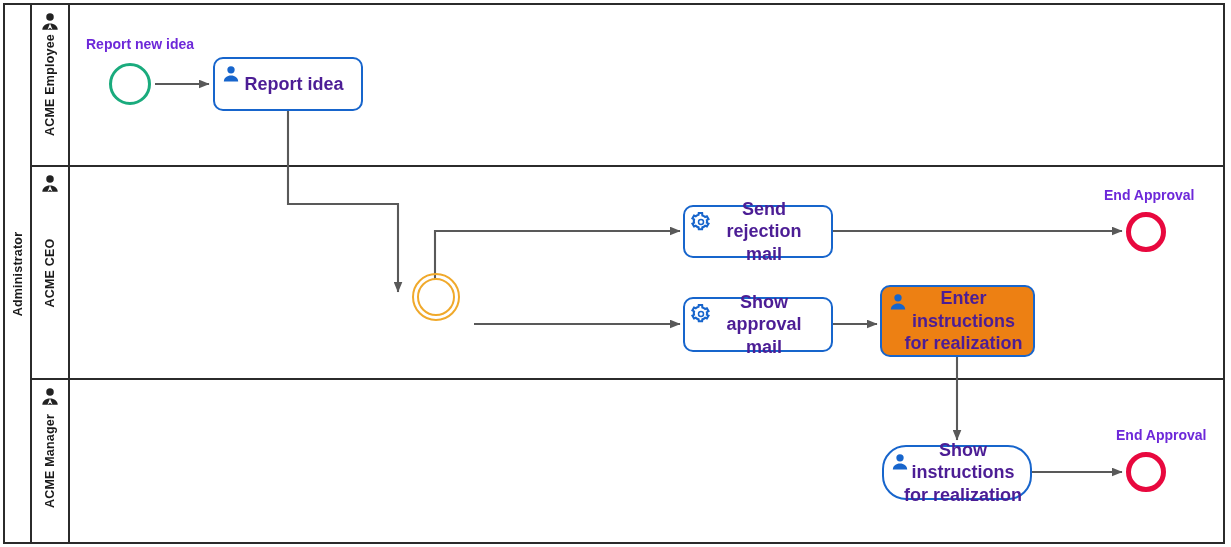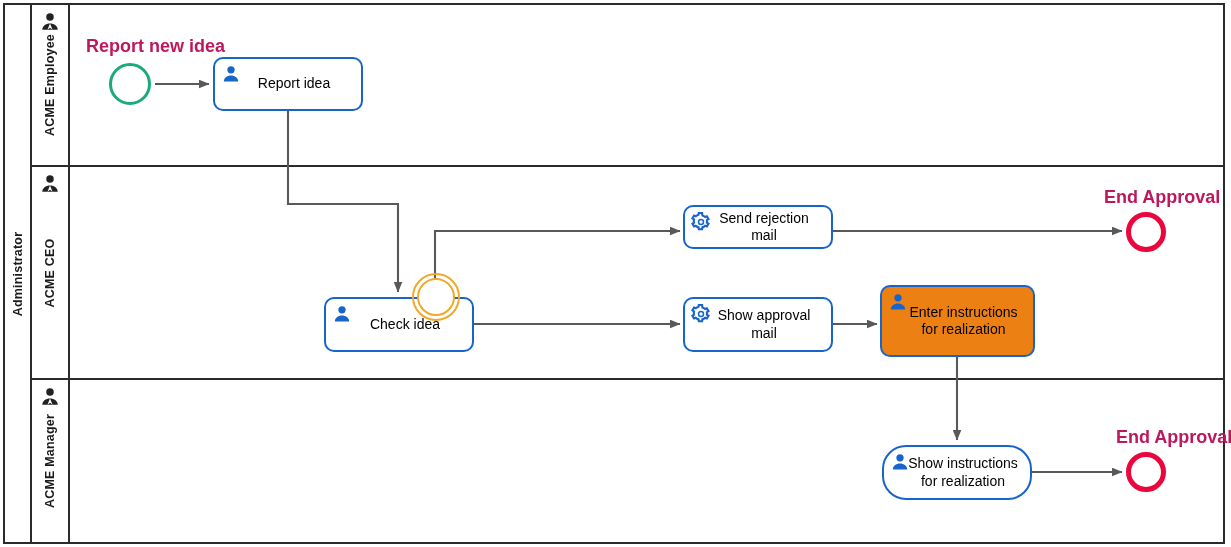--- a/index.html
+++ b/index.html
@@ -66,23 +66,23 @@
     border:2px solid #1765cc;
     border-radius:10px;
     background:#ffffff;
     display:flex;
     align-items:center;
     justify-content:center;
     text-align:center;
   }
   .task.highlight{ background:#ed8013; }
   .task-label{
-    font-size:14px;
-    font-weight:normal;
-    color:#000000;
+    font-size:18px;
+    font-weight:bold;
+    color:#4c1d95;
     line-height:1.25;
     padding:0 6px 0 18px;
     white-space:pre-line;
   }
   .task-icon{
     position:absolute;
     left:6px; top:5px;
     width:20px;height:20px;
     line-height:0;
   }
@@ -100,23 +100,23 @@
     border:2.5px solid #f0a92b;
     background:transparent;
   }
   .event.boundary-inner{
     border:2.5px solid #f0a92b;
     background:#ffffff;
   }
 
   .ev-label{
     position:absolute;
-    font-size:18px;
+    font-size:14px;
     font-weight:bold;
-    color:#be185d;
+    color:#6d28d9;
     white-space:nowrap;
   }
 
   
   .flow{position:absolute;left:0;top:0;width:1231px;height:547px;overflow:visible;pointer-events:none;}
 </style>
 </head>
 <body>
 
 <div id="canvas">
@@ -196,76 +196,67 @@
   <div class="task" style="left:213px;top:57px;width:150px;height:54px;">
     <span class="task-icon">
       <svg width="20" height="20" viewBox="0 0 24 24" fill="#1765cc">
         <circle cx="12" cy="7" r="4.4"></circle>
         <path d="M3.4 21c0-4.3 3.8-7.2 8.6-7.2s8.6 2.9 8.6 7.2z"></path>
       </svg>
     </span>
     <span class="task-label">Report idea</span>
   </div>
 
-  <div class="task" style="left:324px;top:297px;width:150px;height:55px;">
+
+  <div class="event boundary-inner" style="left:417px;top:278px;width:38px;height:38px;"></div>
+  <div class="event boundary-outer" style="left:412px;top:273px;width:48px;height:48px;"></div>
+
+  <div class="task" style="left:683px;top:205px;width:150px;height:53px;">
+    <span class="task-icon">
+      <svg width="20" height="20" viewBox="0 0 24 24" fill="#1765cc">
+        <path d="M12 8.1a3.9 3.9 0 1 0 0 7.8 3.9 3.9 0 0 0 0-7.8zm0 6a2.1 2.1 0 1 1 0-4.2 2.1 2.1 0 0 1 0 4.2z"></path>
+        <path d="M21 12c0-.7-.08-1.35-.23-2l2.0-1.2-2-3.46-2.1.9a8.3 8.3 0 0 0-3.4-2L14.9 1h-4l-.37 2.3a8.3 8.3 0 0 0-3.4 2l-2.1-.9-2 3.46 2 1.2a8.6 8.6 0 0 0 0 4l-2 1.2 2 3.46 2.1-.9a8.3 8.3 0 0 0 3.4 2l.37 2.3h4l.37-2.3a8.3 8.3 0 0 0 3.4-2l2.1.9 2-3.46-2-1.2c.15-.65.23-1.3.23-2z" fill="none" stroke="#1765cc" stroke-width="2.6" transform="translate(-1.3,0) scale(0.98)"></path>
+      </svg>
+    </span>
+    <span class="task-label">Send rejection
+mail</span>
+  </div>
+
+  <div class="ev-label" style="left:1104px;top:187px;">End Approval</div>
+  <div class="event end" style="left:1126px;top:212px;width:40px;height:40px;"></div>
+
+  <div class="task" style="left:683px;top:297px;width:150px;height:55px;">
+    <span class="task-icon">
+      <svg width="20" height="20" viewBox="0 0 24 24" fill="#1765cc">
+        <path d="M12 8.1a3.9 3.9 0 1 0 0 7.8 3.9 3.9 0 0 0 0-7.8zm0 6a2.1 2.1 0 1 1 0-4.2 2.1 2.1 0 0 1 0 4.2z"></path>
+        <path d="M21 12c0-.7-.08-1.35-.23-2l2.0-1.2-2-3.46-2.1.9a8.3 8.3 0 0 0-3.4-2L14.9 1h-4l-.37 2.3a8.3 8.3 0 0 0-3.4 2l-2.1-.9-2 3.46 2 1.2a8.6 8.6 0 0 0 0 4l-2 1.2 2 3.46 2.1-.9a8.3 8.3 0 0 0 3.4 2l.37 2.3h4l.37-2.3a8.3 8.3 0 0 0 3.4-2l2.1.9 2-3.46-2-1.2c.15-.65.23-1.3.23-2z" fill="none" stroke="#1765cc" stroke-width="2.6" transform="translate(-1.3,0) scale(0.98)"></path>
+      </svg>
+    </span>
+    <span class="task-label">Show approval
+mail</span>
+  </div>
+
+  <div class="task highlight" style="left:880px;top:285px;width:155px;height:72px;">
     <span class="task-icon">
       <svg width="20" height="20" viewBox="0 0 24 24" fill="#1765cc">
         <circle cx="12" cy="7" r="4.4"></circle>
         <path d="M3.4 21c0-4.3 3.8-7.2 8.6-7.2s8.6 2.9 8.6 7.2z"></path>
       </svg>
     </span>
-    <span class="task-label">Check idea</span>
-  </div>
-
-  <div class="event boundary-inner" style="left:417px;top:278px;width:38px;height:38px;"></div>
-  <div class="event boundary-outer" style="left:412px;top:273px;width:48px;height:48px;"></div>
-
-  <div class="task" style="left:683px;top:205px;width:150px;height:44px;">
-    <span class="task-icon">
-      <svg width="20" height="20" viewBox="0 0 24 24" fill="#1765cc">
-        <path d="M12 8.1a3.9 3.9 0 1 0 0 7.8 3.9 3.9 0 0 0 0-7.8zm0 6a2.1 2.1 0 1 1 0-4.2 2.1 2.1 0 0 1 0 4.2z"></path>
-        <path d="M21 12c0-.7-.08-1.35-.23-2l2.0-1.2-2-3.46-2.1.9a8.3 8.3 0 0 0-3.4-2L14.9 1h-4l-.37 2.3a8.3 8.3 0 0 0-3.4 2l-2.1-.9-2 3.46 2 1.2a8.6 8.6 0 0 0 0 4l-2 1.2 2 3.46 2.1-.9a8.3 8.3 0 0 0 3.4 2l.37 2.3h4l.37-2.3a8.3 8.3 0 0 0 3.4-2l2.1.9 2-3.46-2-1.2c.15-.65.23-1.3.23-2z" fill="none" stroke="#1765cc" stroke-width="2.6" transform="translate(-1.3,0) scale(0.98)"></path>
-      </svg>
-    </span>
-    <span class="task-label">Send rejection
-mail</span>
-  </div>
-
-  <div class="ev-label" style="left:1104px;top:187px;">End Approval</div>
-  <div class="event end" style="left:1126px;top:212px;width:40px;height:40px;"></div>
-
-  <div class="task" style="left:683px;top:297px;width:150px;height:55px;">
-    <span class="task-icon">
-      <svg width="20" height="20" viewBox="0 0 24 24" fill="#1765cc">
-        <path d="M12 8.1a3.9 3.9 0 1 0 0 7.8 3.9 3.9 0 0 0 0-7.8zm0 6a2.1 2.1 0 1 1 0-4.2 2.1 2.1 0 0 1 0 4.2z"></path>
-        <path d="M21 12c0-.7-.08-1.35-.23-2l2.0-1.2-2-3.46-2.1.9a8.3 8.3 0 0 0-3.4-2L14.9 1h-4l-.37 2.3a8.3 8.3 0 0 0-3.4 2l-2.1-.9-2 3.46 2 1.2a8.6 8.6 0 0 0 0 4l-2 1.2 2 3.46 2.1-.9a8.3 8.3 0 0 0 3.4 2l.37 2.3h4l.37-2.3a8.3 8.3 0 0 0 3.4-2l2.1.9 2-3.46-2-1.2c.15-.65.23-1.3.23-2z" fill="none" stroke="#1765cc" stroke-width="2.6" transform="translate(-1.3,0) scale(0.98)"></path>
-      </svg>
-    </span>
-    <span class="task-label">Show approval
-mail</span>
-  </div>
-
-  <div class="task highlight" style="left:880px;top:285px;width:155px;height:72px;">
+    <span class="task-label">Enter instructions
+for realization</span>
+  </div>
+
+  <div class="task" style="left:882px;top:445px;width:150px;height:55px;border-radius:24px;">
     <span class="task-icon">
       <svg width="20" height="20" viewBox="0 0 24 24" fill="#1765cc">
         <circle cx="12" cy="7" r="4.4"></circle>
         <path d="M3.4 21c0-4.3 3.8-7.2 8.6-7.2s8.6 2.9 8.6 7.2z"></path>
       </svg>
     </span>
-    <span class="task-label">Enter instructions
-for realization</span>
-  </div>
-
-  <div class="task" style="left:882px;top:445px;width:150px;height:55px;border-radius:24px;">
-    <span class="task-icon">
-      <svg width="20" height="20" viewBox="0 0 24 24" fill="#1765cc">
-        <circle cx="12" cy="7" r="4.4"></circle>
-        <path d="M3.4 21c0-4.3 3.8-7.2 8.6-7.2s8.6 2.9 8.6 7.2z"></path>
-      </svg>
-    </span>
     <span class="task-label">Show instructions
 for realization</span>
   </div>
 
   <div class="ev-label" style="left:1104px;top:427px;padding-left:12px;">End Approval</div>
   <div class="event end" style="left:1126px;top:452px;width:40px;height:40px;"></div>
 
 </div>
 
 </body></html>

